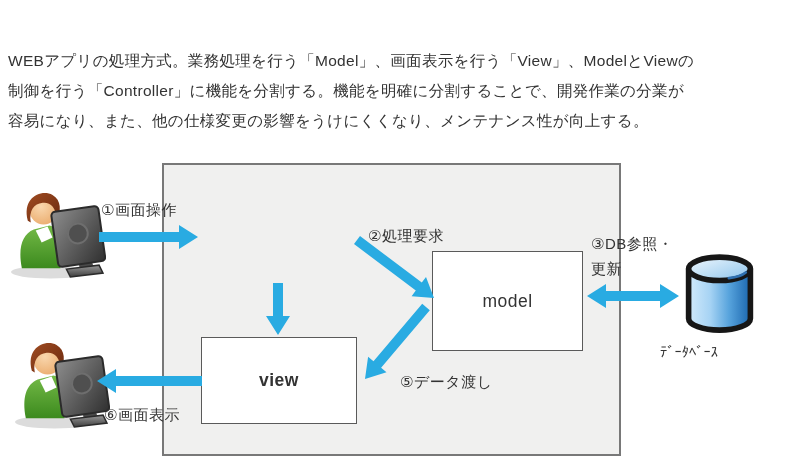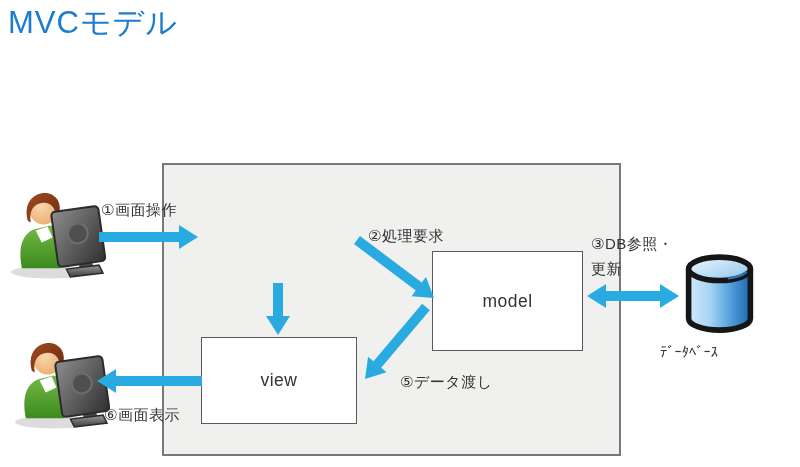--- a/index.html
+++ b/index.html
@@ -24,21 +24,21 @@
     border:2px solid var(--panel-border,#787878);
   }
   .node {
     position:absolute; background:var(--box-bg,#fff);
     border:1.5px solid var(--box-border,#5a5a5a);
     display:flex; align-items:center; justify-content:center;
     font-size:17.5px; color:#333; letter-spacing:0.5px;
   }
   .node.controller { left:201px; top:192px; width:156px; height:89px; }
   .node.model      { left:432px; top:251px; width:151px; height:100px; }
-  .node.view       { left:201px; top:337px; width:156px; height:87px; }
+  .node.view       { left:201px; top:337px; width:156px; height:87px;font-weight:bold; }
   .flow-label {
     position:absolute; font-size:15px; color:#333; line-height:25px;
     white-space:pre-line; letter-spacing:0.5px;
   }
   .lbl-step1 { left:101px; top:197px; }
   .lbl-step2 { left:368px; top:223px; }
   .lbl-step3 { left:591px; top:231px; }
   .lbl-step4 { left:296px; top:297px; }
   .lbl-step5 { left:400px; top:360px;margin-top:9px; }
   .lbl-step6 { left:104px; top:402px; }
@@ -87,22 +87,24 @@
         <stop offset="0.65" stop-color="#58a4dd"></stop>
           <stop offset="1" stop-color="#1a66ae"></stop>
       </linearGradient>
       <linearGradient id="db-top" x1="0" y1="0" x2="1" y2="1">
         <stop offset="0" stop-color="#f0f8fe"></stop>
           <stop offset="1" stop-color="#8cc4ec"></stop>
       </linearGradient>
     </defs>
   </svg>
 
-  <h1 class="title">MVCモデル</h1>
 
+  <p class="description">WEBアプリの処理方式。業務処理を行う「Model」、画面表示を行う「View」、ModelとViewの
+制御を行う「Controller」に機能を分割する。機能を明確に分割することで、開発作業の分業が
+容易になり、また、他の仕様変更の影響をうけにくくなり、メンテナンス性が向上する。</p>
 
   <div class="panel"></div>
 
   <div class="node model">
     <span>model</span>
   </div>
   <div class="node view">
     <span>view</span>
   </div>
 

